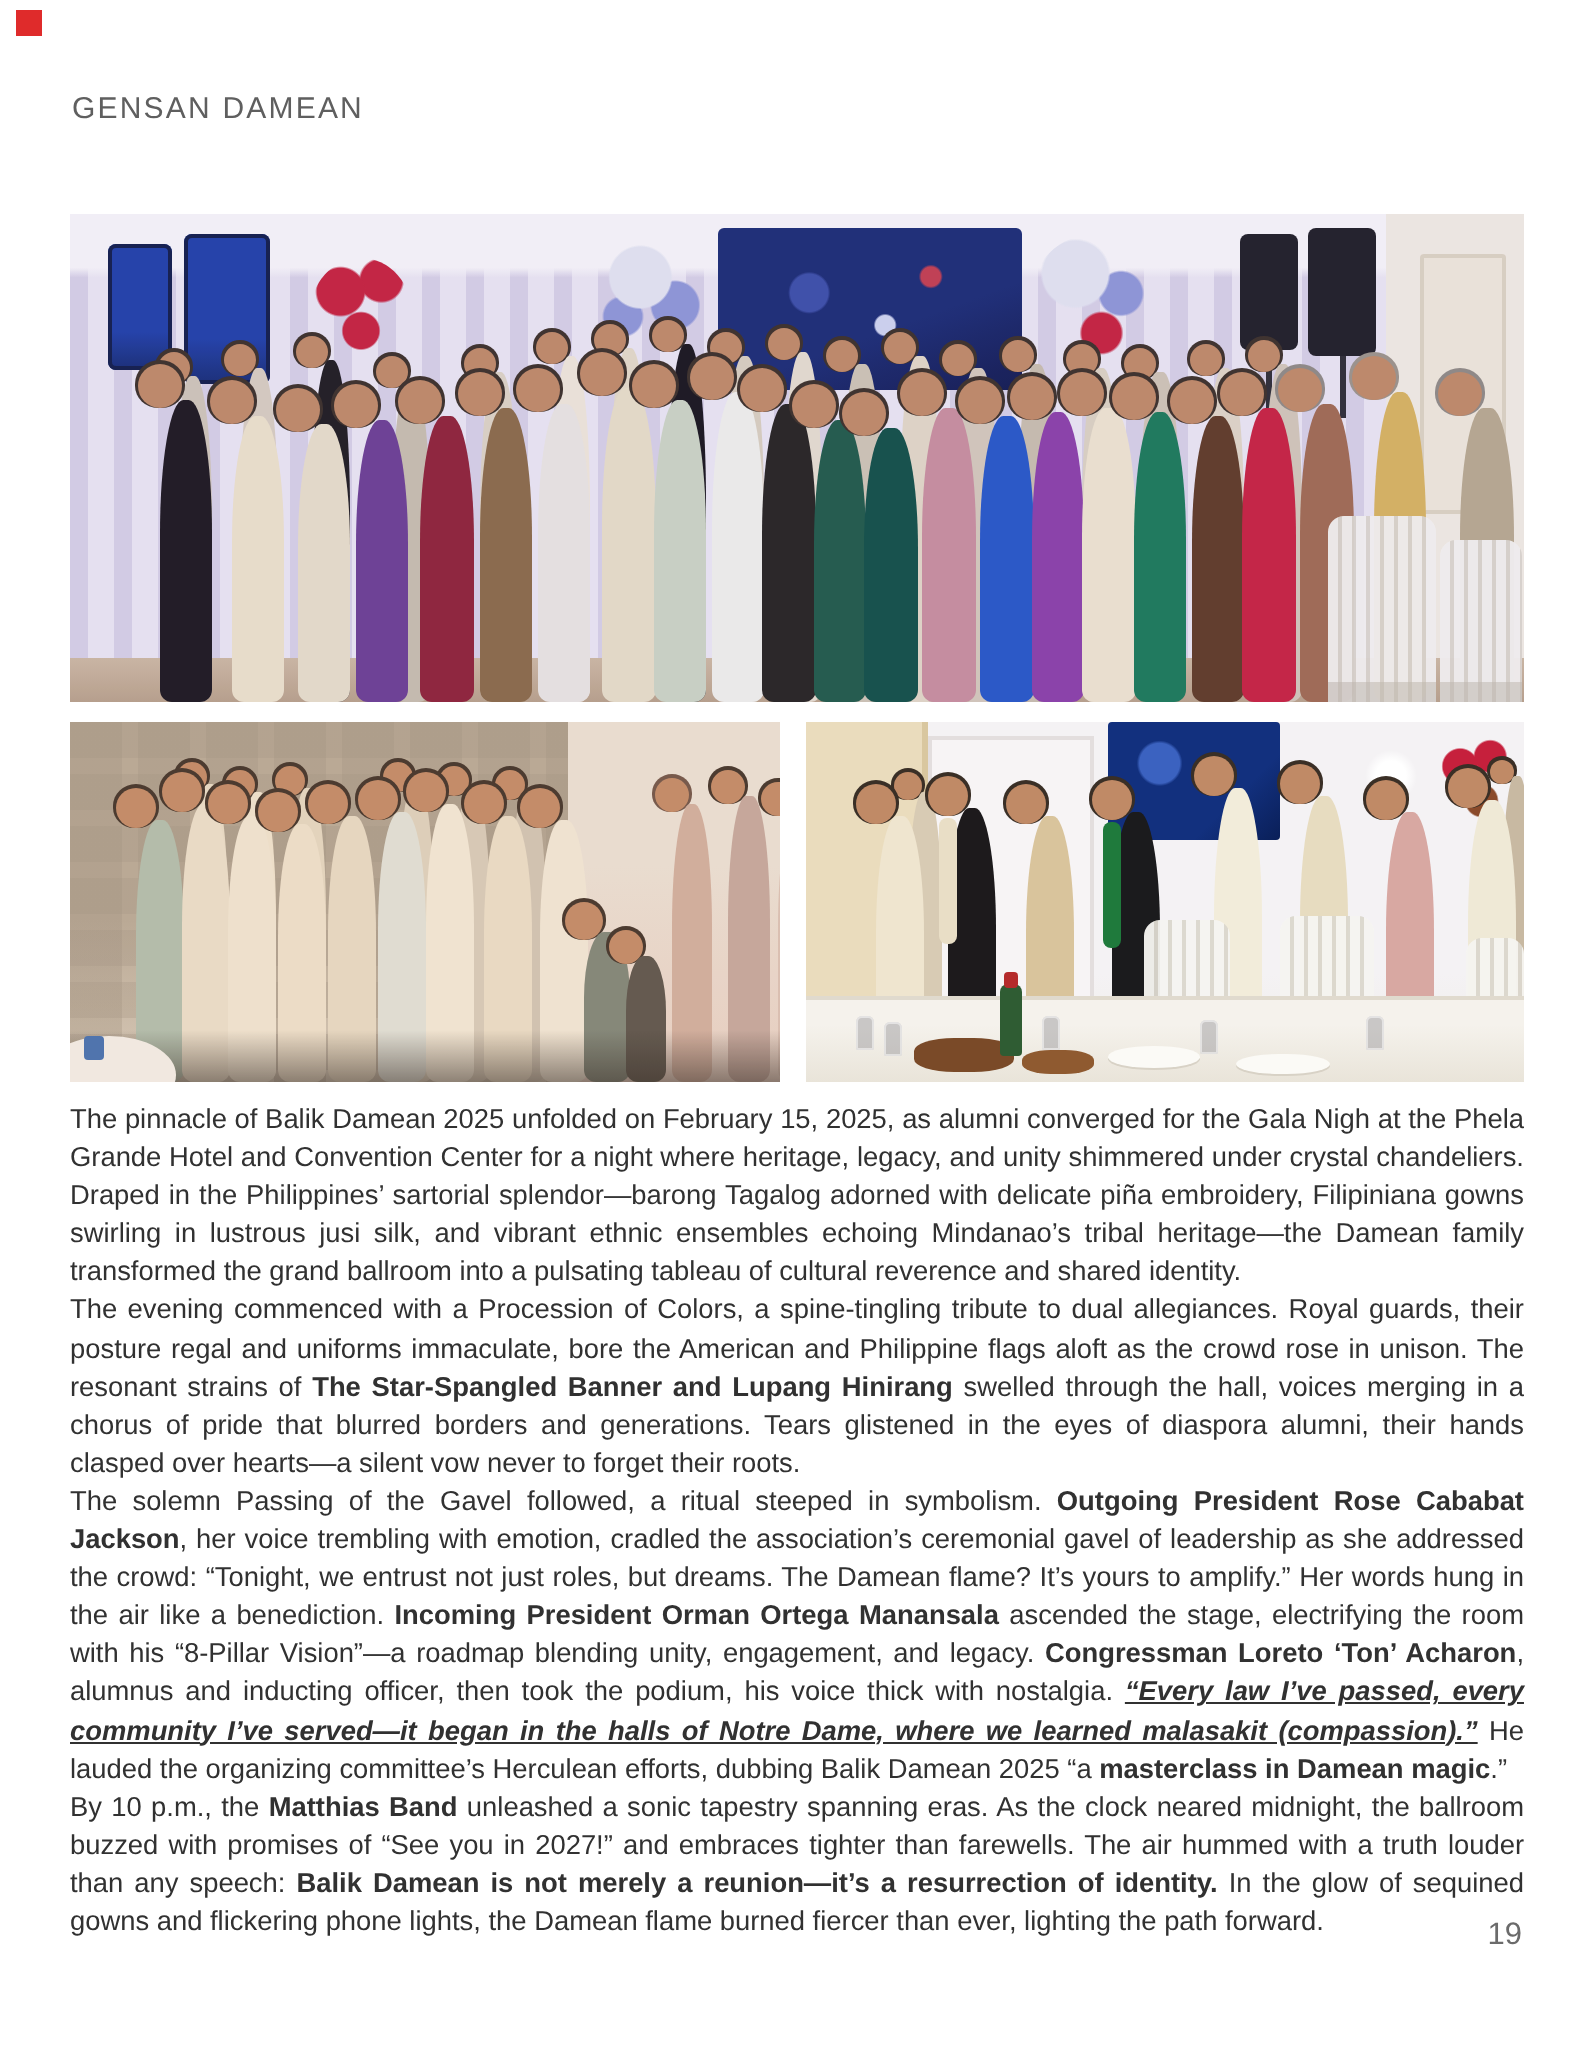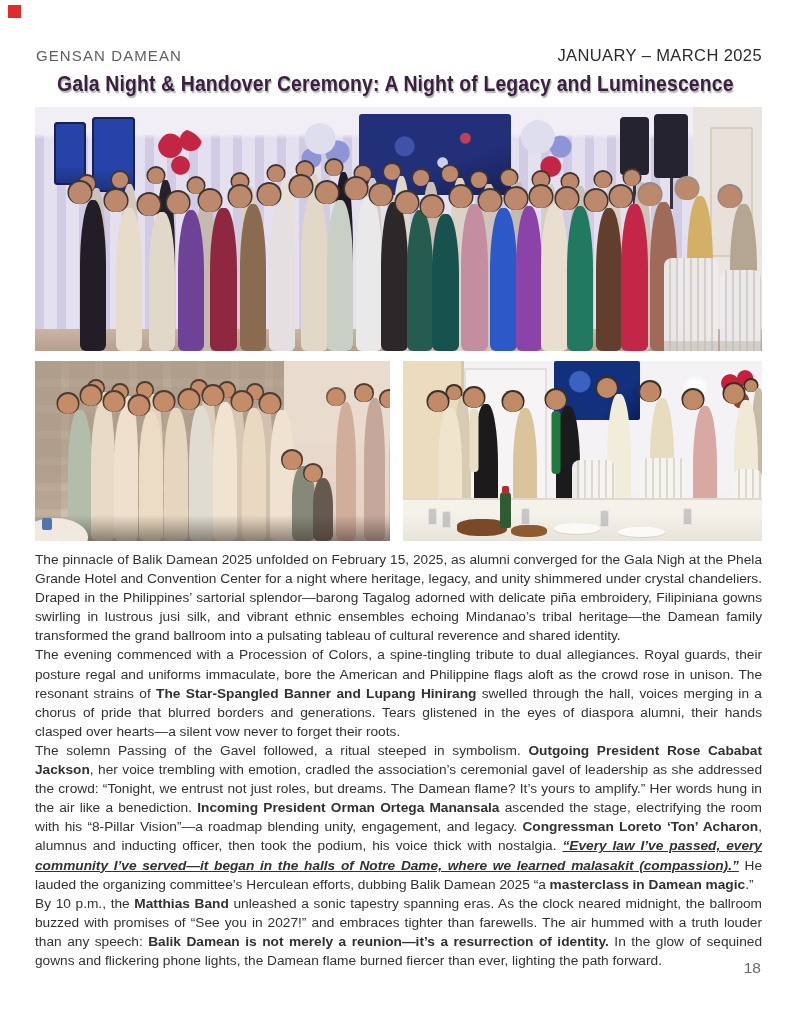--- a/index.html
+++ b/index.html
@@ -116,26 +116,22 @@
 </style>
 </head>
 <body>
 
 <div class="page">
 
   <div class="brand-mark" style="background: rgb(223, 43, 43);"></div>
 
   <div class="masthead">
     <span class="brand">GENSAN DAMEAN</span>
-    <span class="issue">JANUARY – MARCH 2025</span>
   </div>
 
-  <div class="title-wrap">
-    <span class="title" style="color: rgb(59, 31, 64);">Gala Night &amp; Handover Ceremony: A Night of Legacy and Luminescence</span>
-  </div>
 
   <div class="photo" id="photo-main">
     <div class="layer ph-bg-main"></div>
     <div class="layer speaker sp-l1"></div>
     <div class="layer speaker sp-l2"></div>
     <div class="layer floral f-redleft"></div>
     <div class="layer floral f-white"></div>
     <div class="layer banner"></div>
     <div class="layer floral f-right"></div>
     <div class="layer stand st1"></div>
@@ -545,14 +541,14 @@
     <div class="br-item bottle"></div>
   </div>
 
   <div class="article">
       <p><span>The pinnacle of Balik Damean 2025 unfolded on February 15, 2025, as alumni converged  for the Gala Nigh at the Phela Grande Hotel and Convention Center for a night where heritage, legacy, and unity shimmered under crystal chandeliers. Draped in the Philippines’ sartorial splendor—barong Tagalog adorned with delicate piña embroidery, Filipiniana gowns swirling in lustrous jusi silk, and vibrant ethnic ensembles echoing Mindanao’s tribal heritage—the Damean family transformed the grand ballroom into a pulsating tableau of cultural reverence and shared identity.</span></p>
       <p><span>The evening commenced with a Procession of Colors, a spine-tingling tribute to dual allegiances. Royal guards, their posture regal and uniforms immaculate, bore the American and Philippine flags aloft as the crowd rose in unison. The resonant strains of </span><span class="b">The Star-Spangled Banner and Lupang Hinirang</span><span> swelled through the hall, voices merging in a chorus of pride that blurred borders and generations. Tears glistened in the eyes of diaspora alumni, their hands clasped over hearts—a silent vow never to forget their roots.</span></p>
       <p><span>The solemn Passing of the Gavel followed, a ritual steeped in symbolism. </span><span class="b">Outgoing President Rose Cababat Jackson</span><span>, her voice trembling with emotion, cradled the association’s ceremonial gavel of leadership as she addressed the crowd: “Tonight, we entrust not just roles, but dreams. The Damean flame? It’s yours to amplify.” Her words hung in the air like a benediction. </span><span class="b">Incoming President Orman Ortega Manansala</span><span> ascended the stage, electrifying the room with his “8-Pillar Vision”—a roadmap blending unity, engagement, and legacy. </span><span class="b">Congressman Loreto ‘Ton’ Acharon</span><span>, alumnus and inducting officer, then took the podium, his voice thick with nostalgia. </span><span class="bi">“Every law I’ve passed, every community I’ve served—it began in the halls of Notre Dame, where we learned malasakit (compassion).”</span><span> He lauded the organizing committee’s Herculean efforts, dubbing Balik Damean 2025 “a </span><span class="b">masterclass in Damean magic</span><span>.”</span></p>
       <p><span>By 10 p.m., the </span><span class="b">Matthias Band</span><span> unleashed a sonic tapestry spanning eras. As the clock neared midnight, the ballroom buzzed with promises of “See you in 2027!” and embraces tighter than farewells. The air hummed with a truth louder than any speech: </span><span class="b">Balik Damean is not merely a reunion—it’s a resurrection of identity.</span><span> In the glow of sequined gowns and flickering phone lights, the Damean flame burned fiercer than ever, lighting the path forward.</span></p>
     </div>
 
-  <div class="pagenum">18</div>
+  <div class="pagenum">19</div>
 </div>
 
 </body></html>

